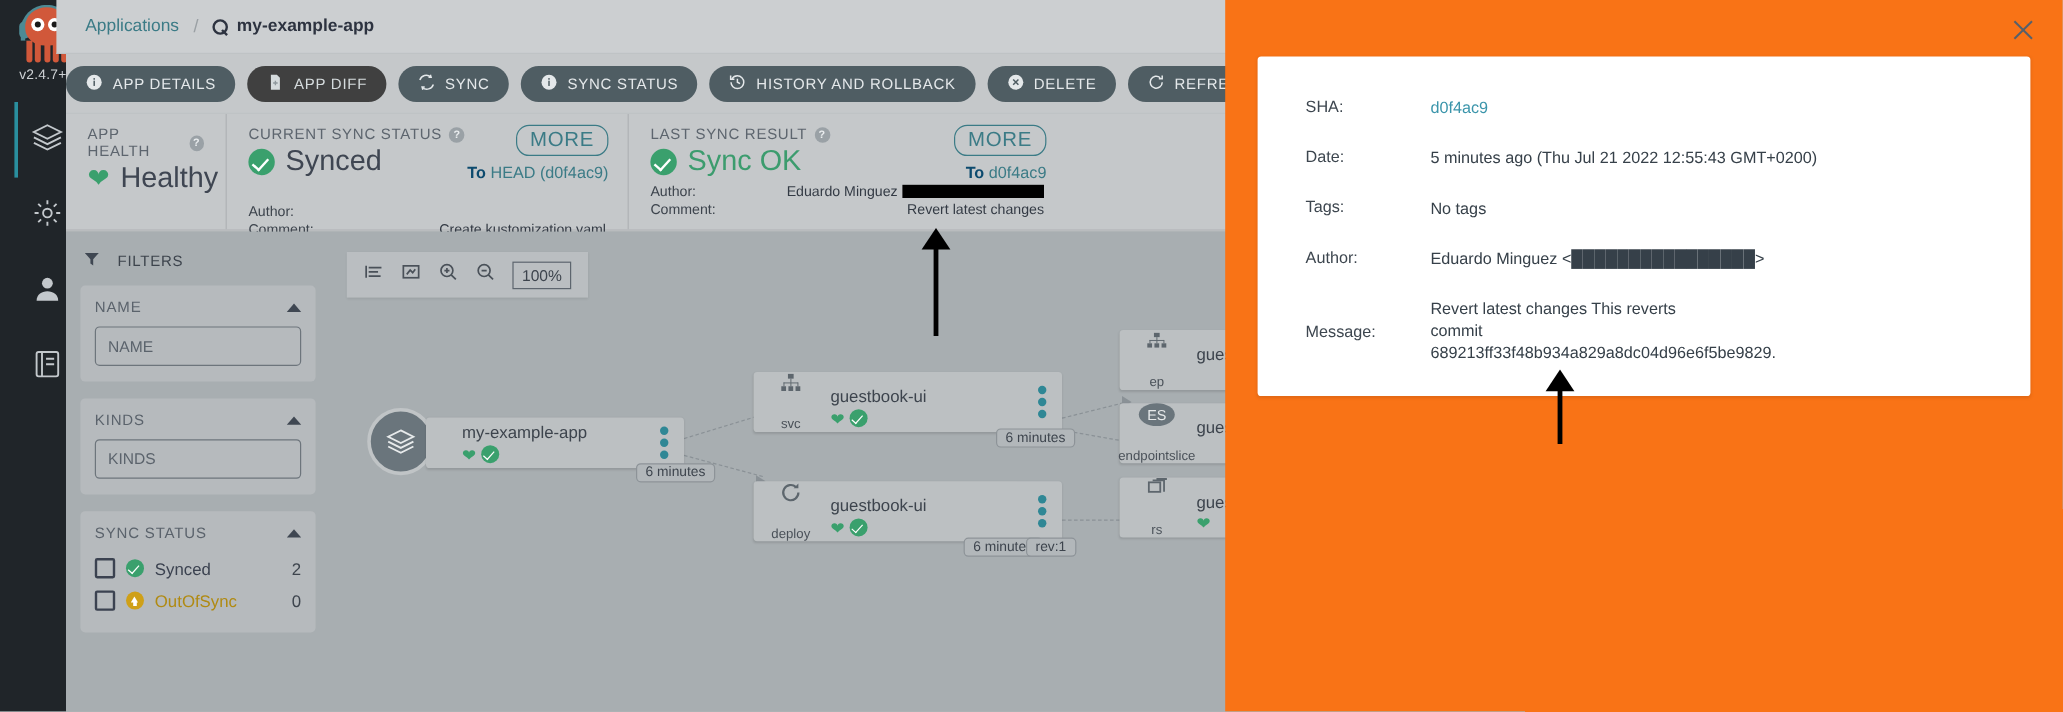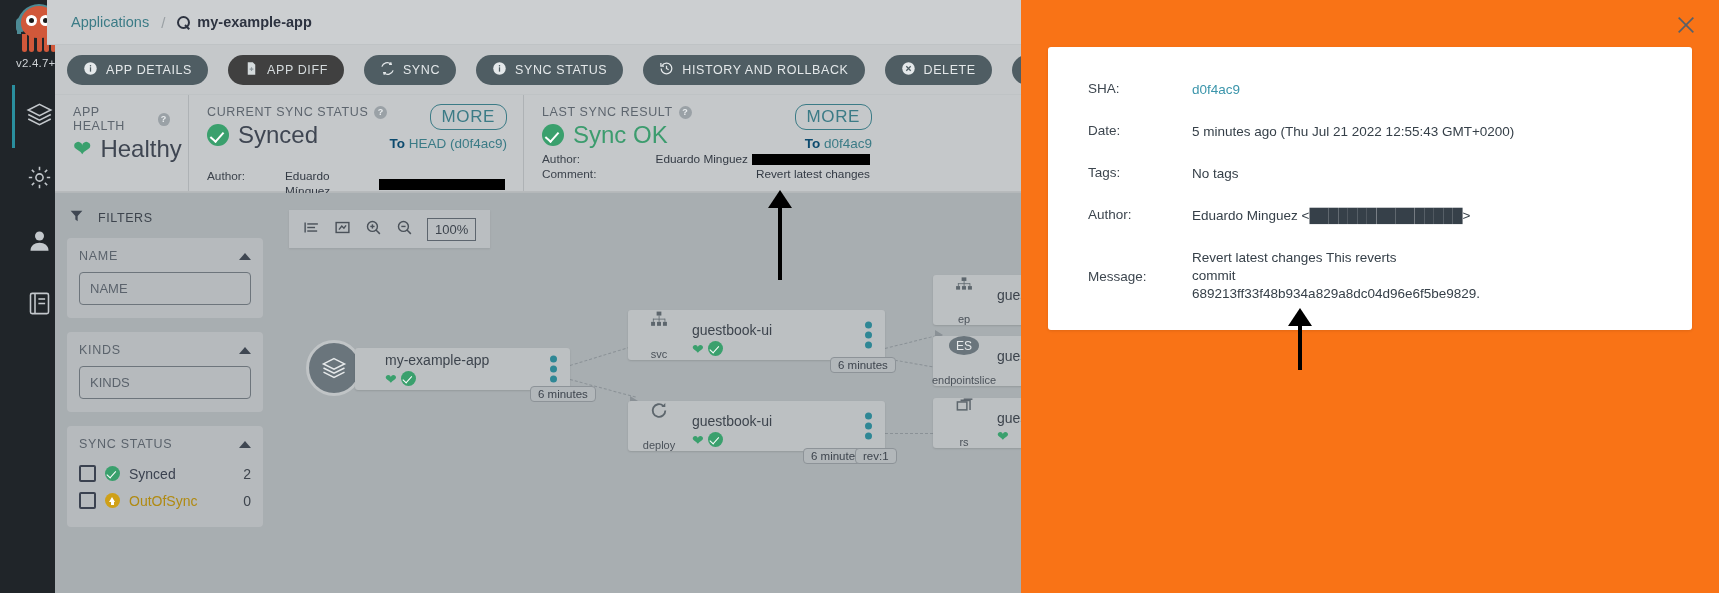--- a/index.html
+++ b/index.html
@@ -53,21 +53,21 @@
   }
   #topbar .crumb-link { color:#3b7b86; font-size:14.5px; }
   #topbar .crumb-sep { color:#9aa0a4; margin:0 12px; font-size:15px; }
   #topbar .crumb-cur { color:#2d3340; font-size:14.5px; font-weight:bold; display:flex; align-items:center; gap:7px; }
   .mag { width:13px; height:13px; position:relative; display:inline-block; }
   .mag::before { content:""; position:absolute; left:0; top:0; width:9px; height:9px; border:2px solid #2d3340; border-radius:50%; }
   .mag::after { content:""; position:absolute; left:8px; top:8px; width:6px; height:2px; background:#2d3340; transform:rotate(45deg); transform-origin:left center; }
   
   #actions {
     position:absolute; left:55px; top:45px; right:0; height:50px;
-    background:#c5c8ca; display:flex; align-items:center; gap:20px; padding-left:12px;
+    background:#c5c8ca; display:flex; align-items:center; gap:10px; 
     border-bottom:1px solid #bfc3c5;
   }
   .abtn {
     background:#4f5d63; color:#e4e8ea; border-radius:18px; height:30px;
     padding:0 16px; display:flex; align-items:center; gap:8px;
     font-size:12.5px; letter-spacing:.6px; white-space:nowrap;
   }
   .abtn.dim { background:#404040; color:#d5dbdd; }
   .abtn svg { width:15px; height:15px; flex:none; }
   
@@ -347,24 +347,20 @@
       <span class="okcircle"></span>
       <span class="txt">Synced</span>
     </div>
     <div class="to-head">
       <b>To</b>
       <a>HEAD (d0f4ac9)</a>
     </div>
     <div style="margin-top:20px;">
       <div class="kvrow">
         <span class="k">Author:</span>
-        <span class="v">
-            <b style="font-weight:normal">Eduardo Mínguez</b>
-            <i class="redact" style="width:130px"></i>
-          </span>
       </div>
       <div class="kvrow">
         <span class="k">Comment:</span>
         <span class="v">Create kustomization.yaml</span>
       </div>
     </div>
   </div>
 
   <div class="panel" style="width:365px;">
     <div class="ptitle">

